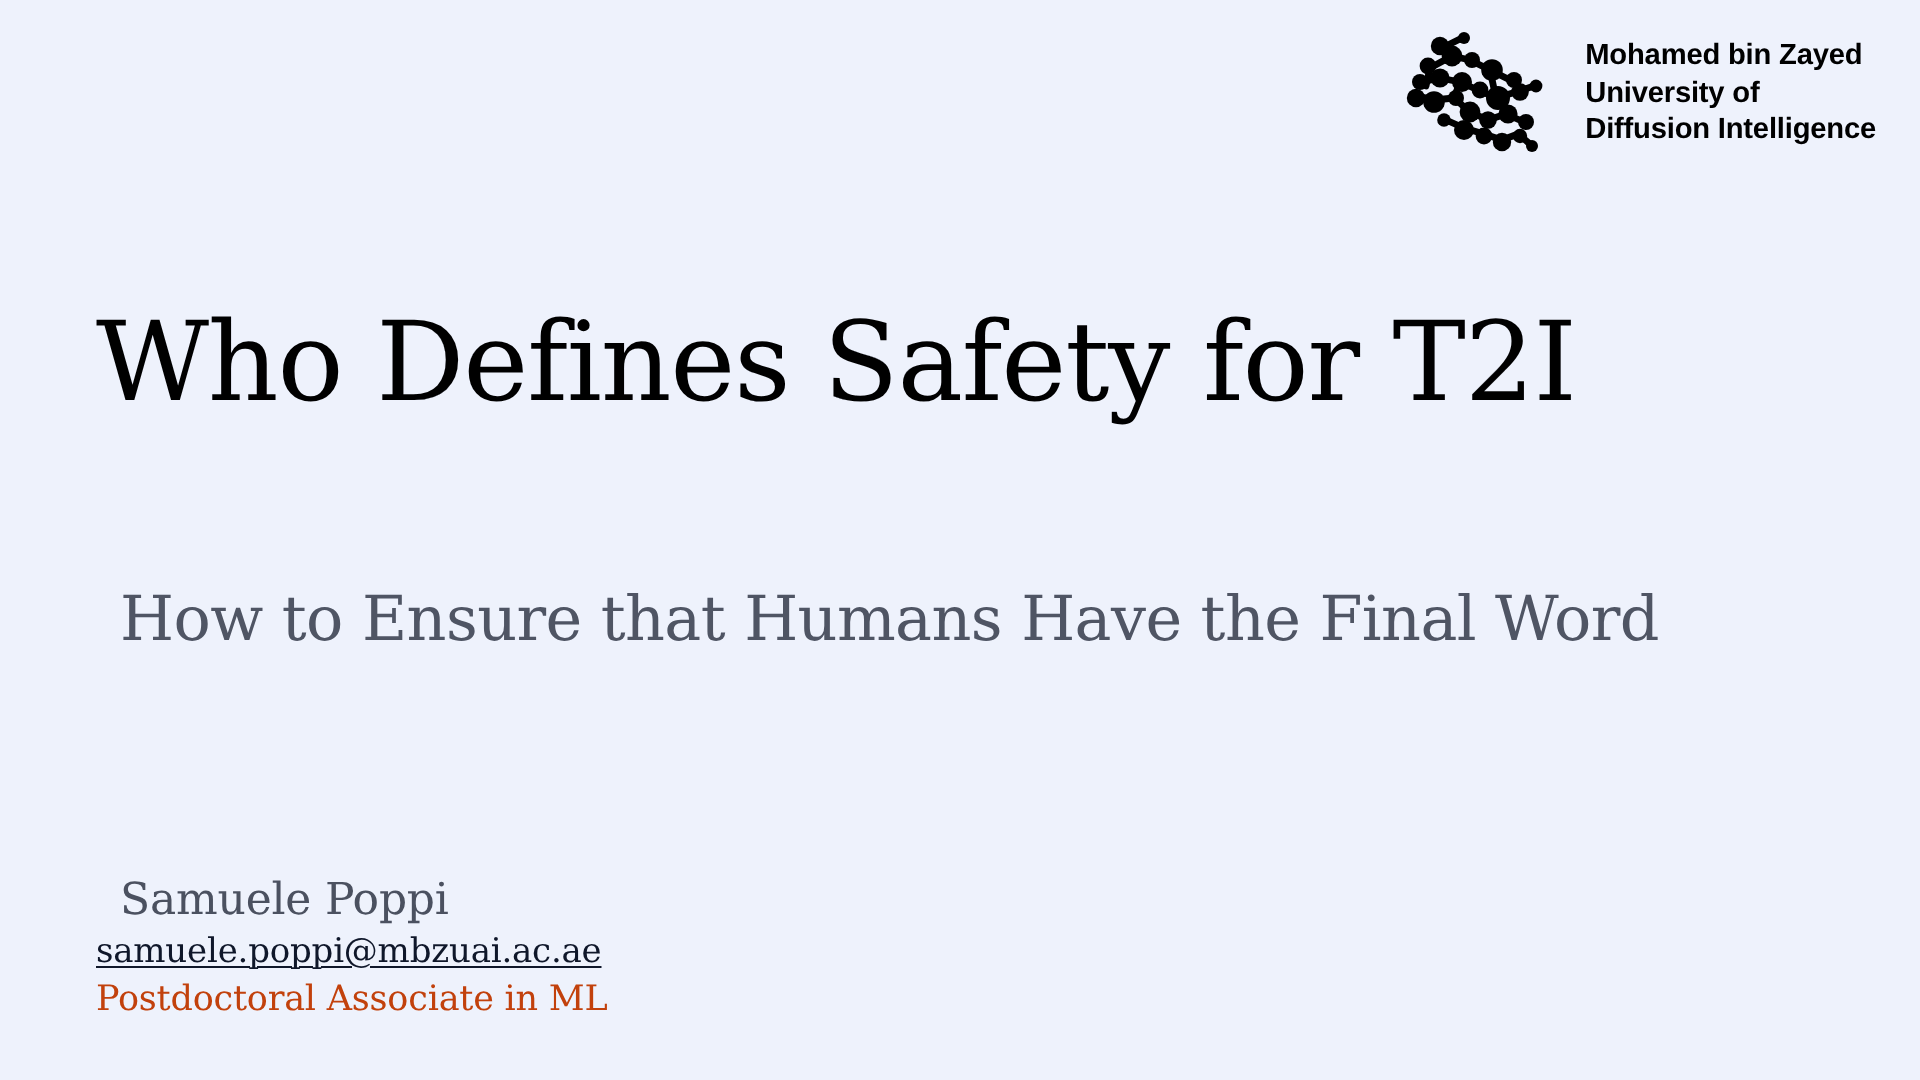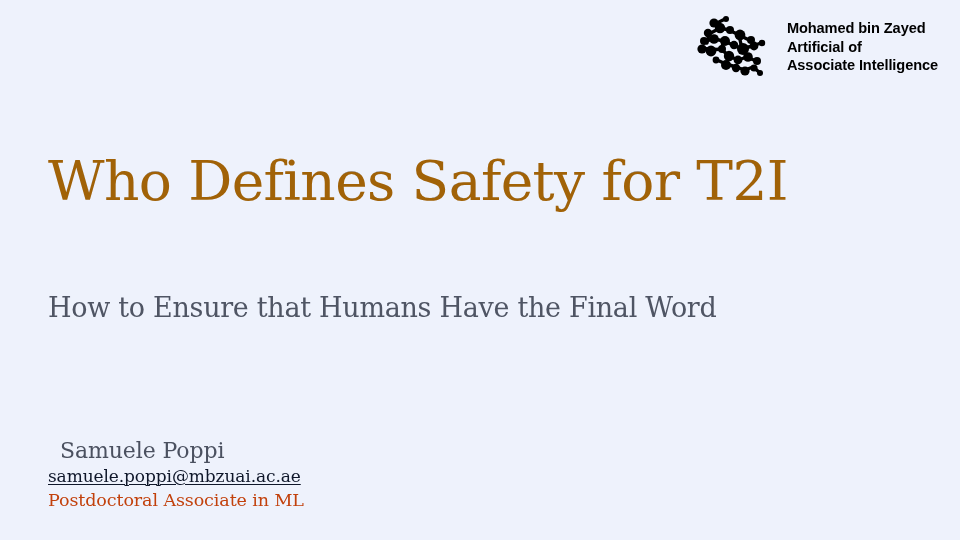--- a/index.html
+++ b/index.html
@@ -53,33 +53,33 @@
   .title {
     position: absolute;
     left: 48px;
     top: 150px;
     width: 700px;
     font-family: "DejaVu Serif", "Liberation Serif", serif;
     font-weight: 300;
     font-size: 55px;
     line-height: 1.16;
     letter-spacing: -0.6px;
-    color: #a16207;
+    color: #000000;
     -webkit-text-stroke: 0.01px #4b5160;
   }
   .title .line { display: block; white-space: nowrap; }
 
   
   .subtitle {
     position: absolute;
-    left: 48px;
+    left: 60px;
     top: 292px;
     font-family: "DejaVu Serif", "Liberation Serif", serif;
     font-weight: 300;
-    font-size: 27px;
+    font-size: 31px;
     line-height: 1.2;
     letter-spacing: -0.3px;
     color: #4f5564;
     white-space: nowrap;
   }
 
   
   .author-block {
     position: absolute;
     left: 48px;
@@ -186,22 +186,22 @@
           <circle cx="31" cy="51" r="5.0"></circle>
           <circle cx="41" cy="54" r="4.2"></circle>
           <circle cx="50" cy="57" r="4.6"></circle>
           <circle cx="59" cy="54" r="3.6"></circle>
           <circle cx="65" cy="59" r="3.0"></circle>
         </g>
       </g>
     </svg>
     <div class="logo-text">
       <div>Mohamed bin Zayed</div>
-      <div>Artificial of</div>
-      <div>Associate Intelligence</div>
+      <div>University of</div>
+      <div>Diffusion Intelligence</div>
     </div>
   </div>
 
   <h1 class="title">
     <span class="line">Who Defines Safety for T2I</span>
   </h1>
 
   <h2 class="subtitle">How to Ensure that Humans Have the Final Word</h2>
 
   <div class="author-block">

